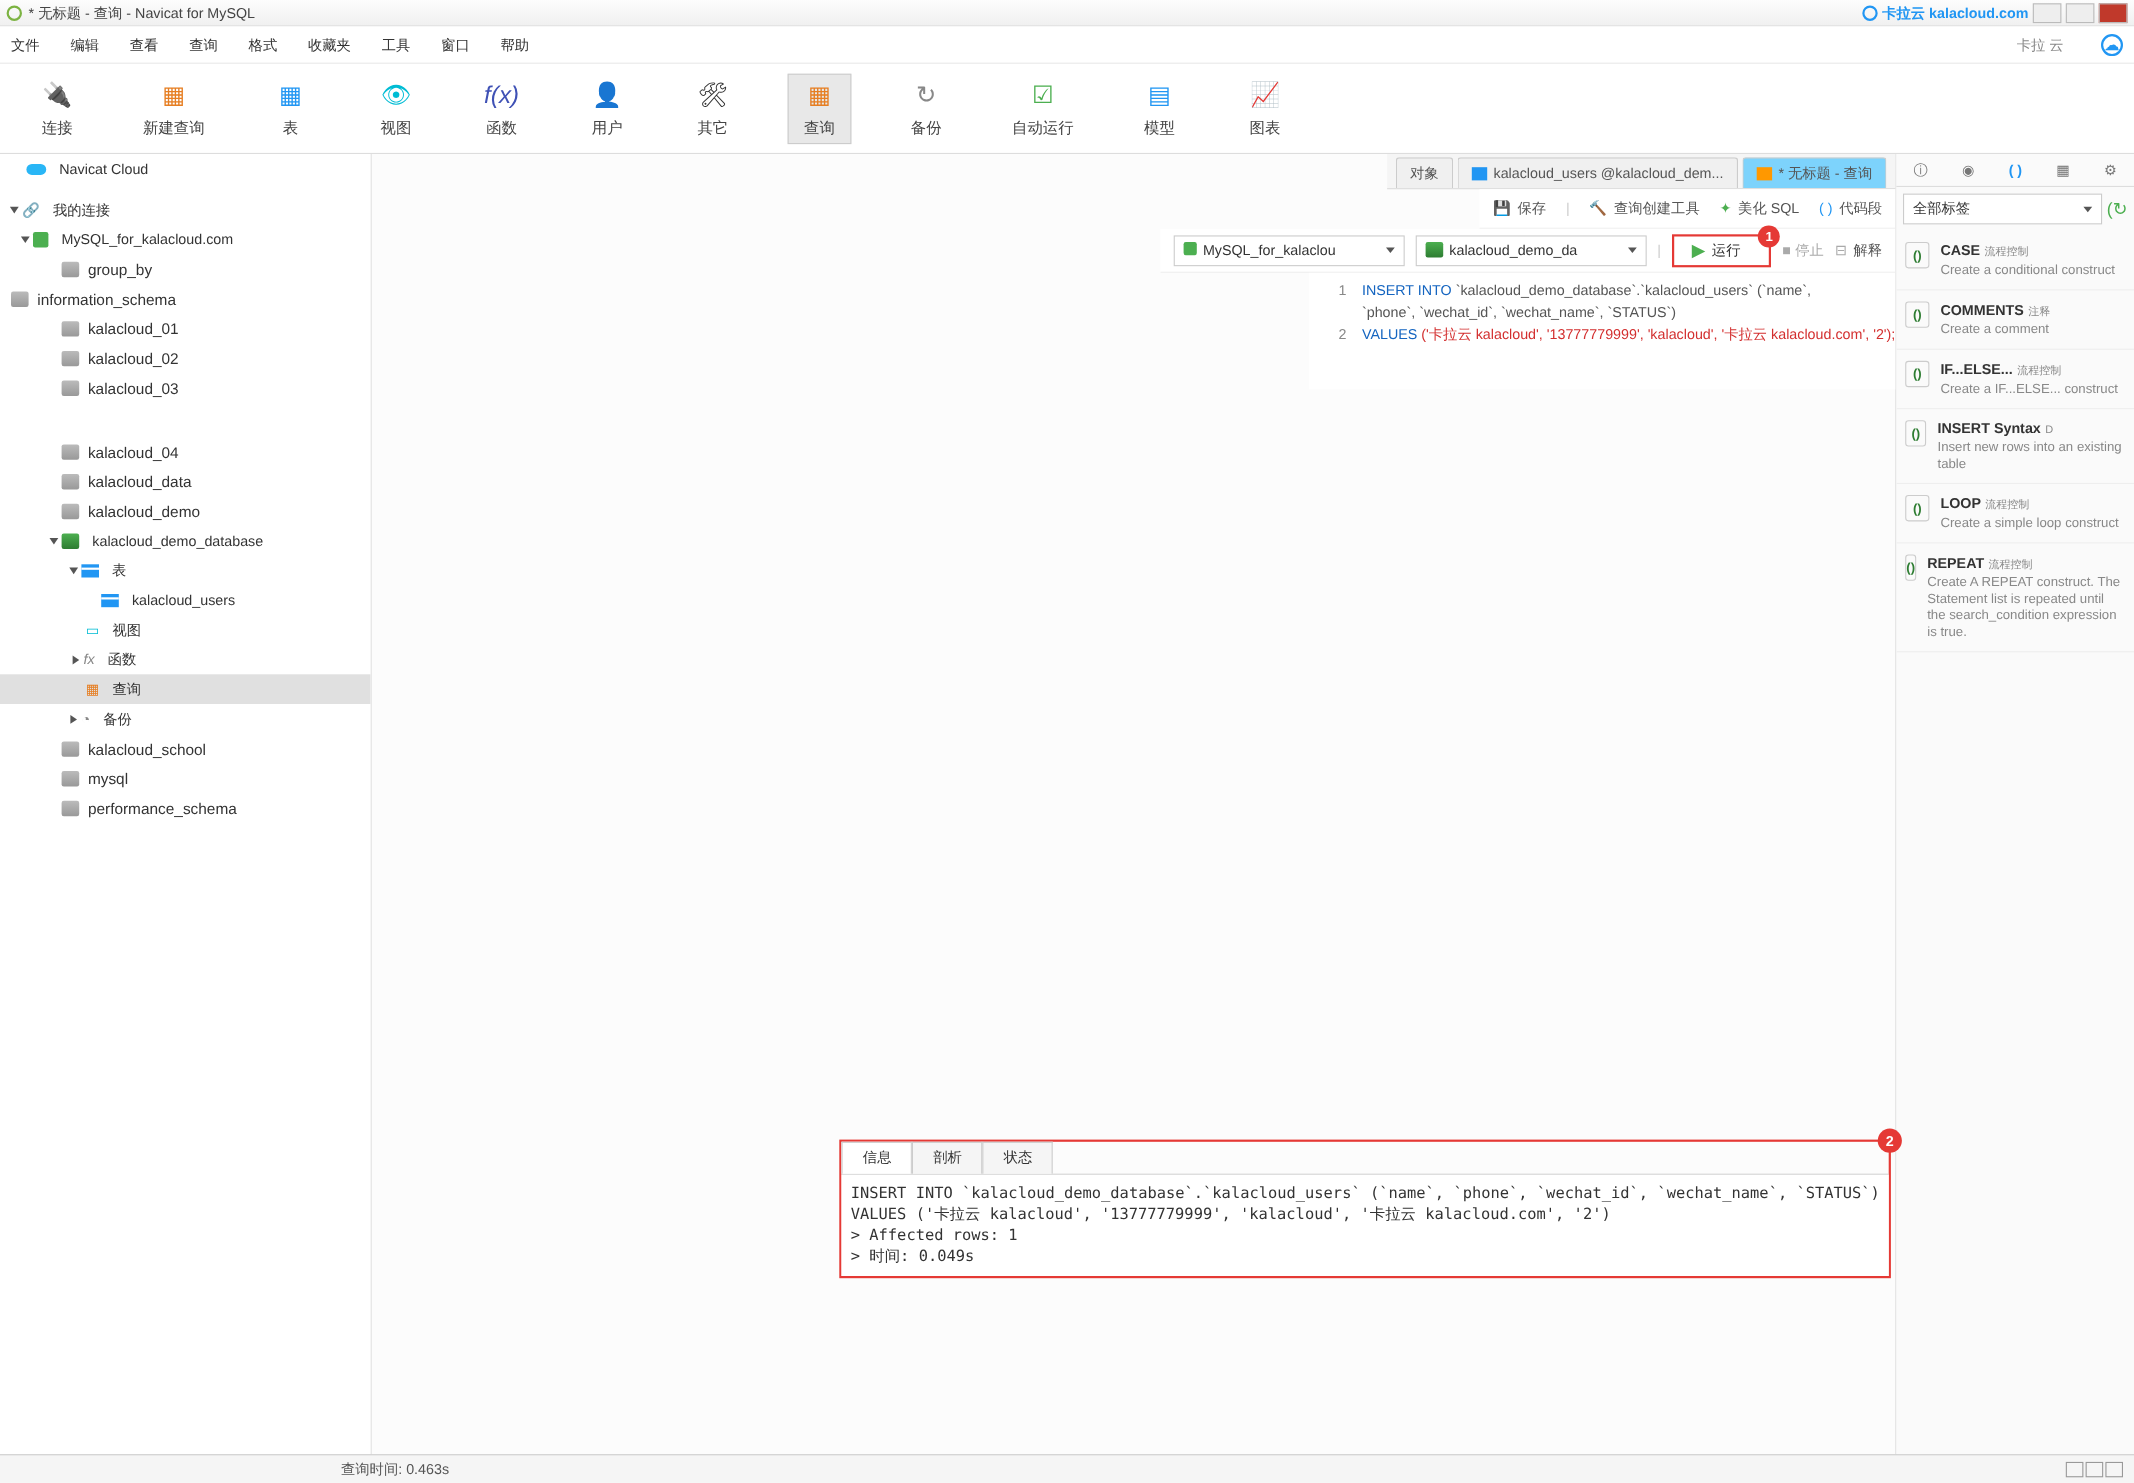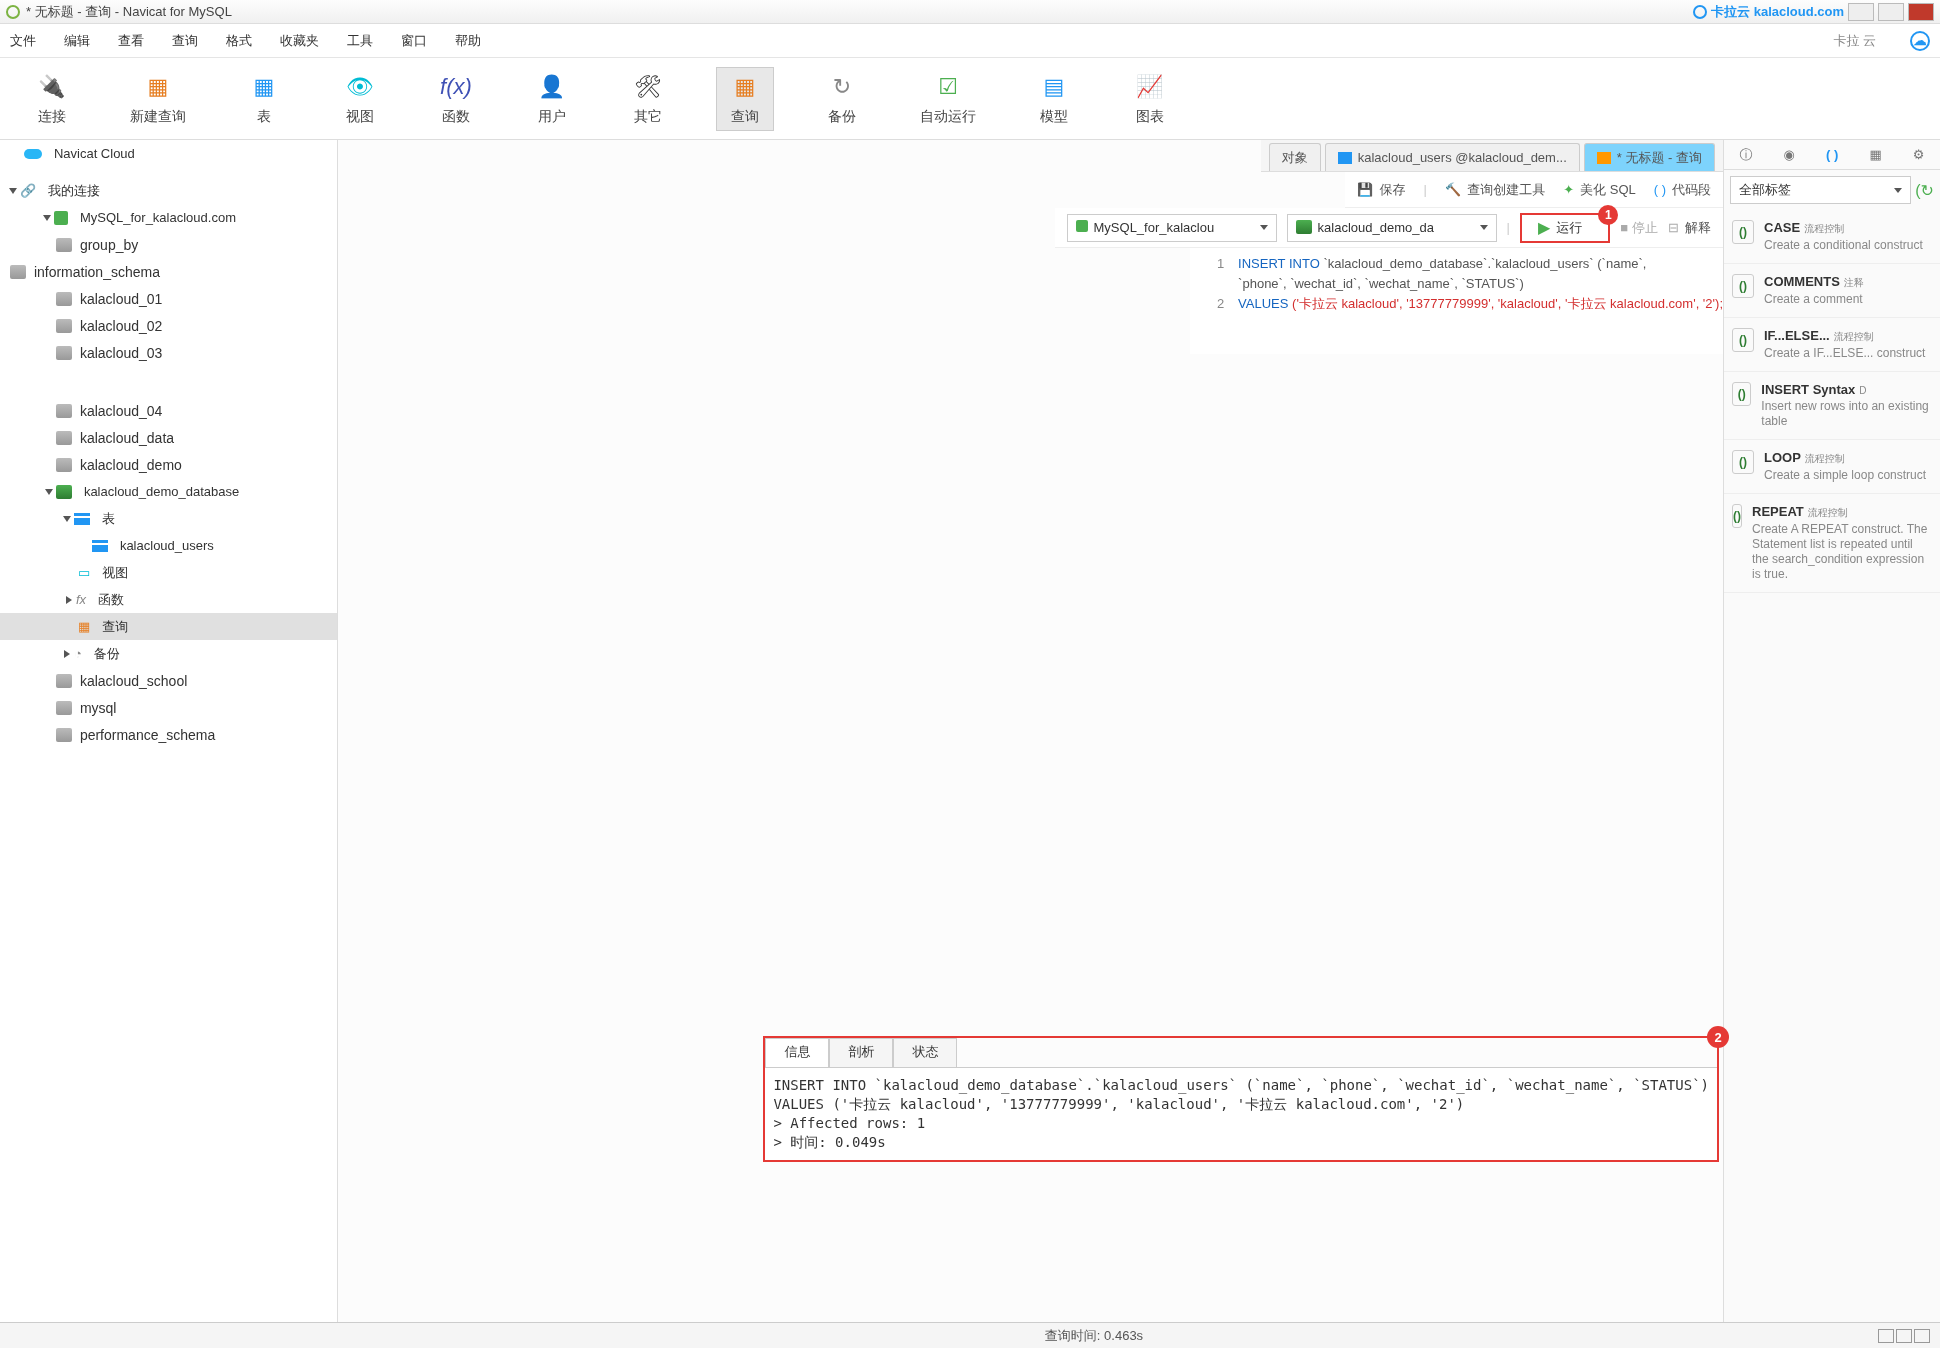--- a/index.html
+++ b/index.html
@@ -63,21 +63,21 @@
 .rp-icons span{cursor:pointer;}
 .rp-combo{margin:6px;display:flex;gap:4px;}
 .rp-combo .combo{flex:1;min-width:0;}
 .snippet{padding:10px 8px;border-bottom:1px solid #eee;display:flex;gap:10px;}
 .snip-icon{width:22px;height:24px;border:1px solid #ccc;display:flex;align-items:center;justify-content:center;color:#2e7d32;font-weight:bold;font-size:12px;border-radius:3px;}
 .snip-body .title{font-weight:bold;color:#333;font-size:13px;}
 .snip-body .sub{color:#888;font-size:10px;margin-left:4px;}
 .snip-body .desc{color:#888;font-size:12px;margin-top:2px;line-height:15px;}
 
 .statusbar{height:26px;border-top:1px solid #ccc;background:#f5f5f5;display:flex;align-items:center;padding:0 10px;font-size:13px;color:#555;}
-.statusbar .mid{flex:1;text-align:center;}
+.statusbar .mid{flex:1;}
 .sb-boxes{display:flex;gap:2px;} .sb-box{width:16px;height:14px;border:1px solid #999;}
 html,body{height:100%;}
 .wrap{display:flex;flex-direction:column;height:100vh;min-height:908px;}
 </style>
 </head>
 <body>
 <div class="wrap">
 
 <div class="titlebar">
   <span class="app-icon"></span>
@@ -155,21 +155,21 @@
         <span class="tool-icon" style="color:#2196f3">📈</span>
         <span class="tool-lbl">图表</span>
       </div>
 </div>
 
 <div class="main">
 
   <div class="sidebar">
     <div class="node"><span class="triangle empty"></span><span class="cloud-small"></span>&nbsp;<span>Navicat Cloud</span></div>
     <div class="node" style="margin-top:10px"><span class="triangle open"></span><span>🔗</span>&nbsp;<span>我的连接</span></div>
-    <div class="node" style="padding-left:44px"><span class="triangle open"></span><span style="width:14px;height:14px;background:#4caf50;border-radius:2px"></span>&nbsp;<span>MySQL_for_kalacloud.com</span></div>
+    <div class="node" style="padding-left:20px"><span class="triangle open"></span><span style="width:14px;height:14px;background:#4caf50;border-radius:2px"></span>&nbsp;<span>MySQL_for_kalacloud.com</span></div>
     <div id="dbs-grey">
           <div class="node" style="padding-left: 56px;"><span class="db-icon db-grey"></span>&nbsp;group_by</div>
           <div class="node" style=""><span class="db-icon db-grey"></span>&nbsp;information_schema</div>
           <div class="node" style="padding-left: 56px;"><span class="db-icon db-grey"></span>&nbsp;kalacloud_01</div>
           <div class="node" style="padding-left: 56px;"><span class="db-icon db-grey"></span>&nbsp;kalacloud_02</div>
           <div class="node" style="padding-left: 56px;"><span class="db-icon db-grey"></span>&nbsp;kalacloud_03</div>
           <div class="node" style="padding-left: 56px; margin-top: 31px;"><span class="db-icon db-grey"></span>&nbsp;kalacloud_04</div>
           <div class="node" style="padding-left: 56px;"><span class="db-icon db-grey"></span>&nbsp;kalacloud_data</div>
           <div class="node" style="padding-left: 56px;"><span class="db-icon db-grey"></span>&nbsp;kalacloud_demo</div>
         </div>

